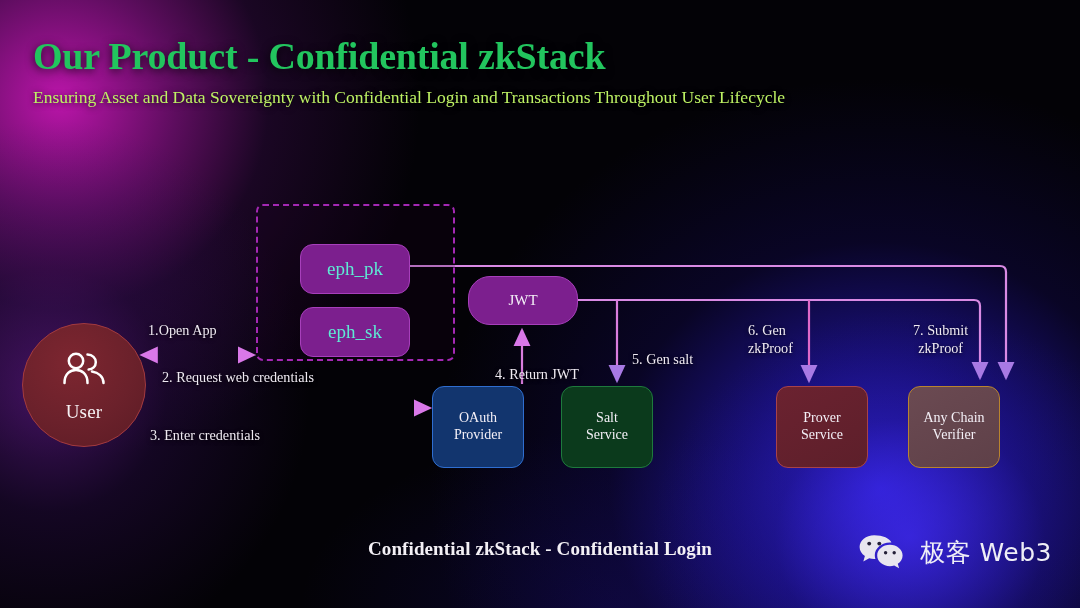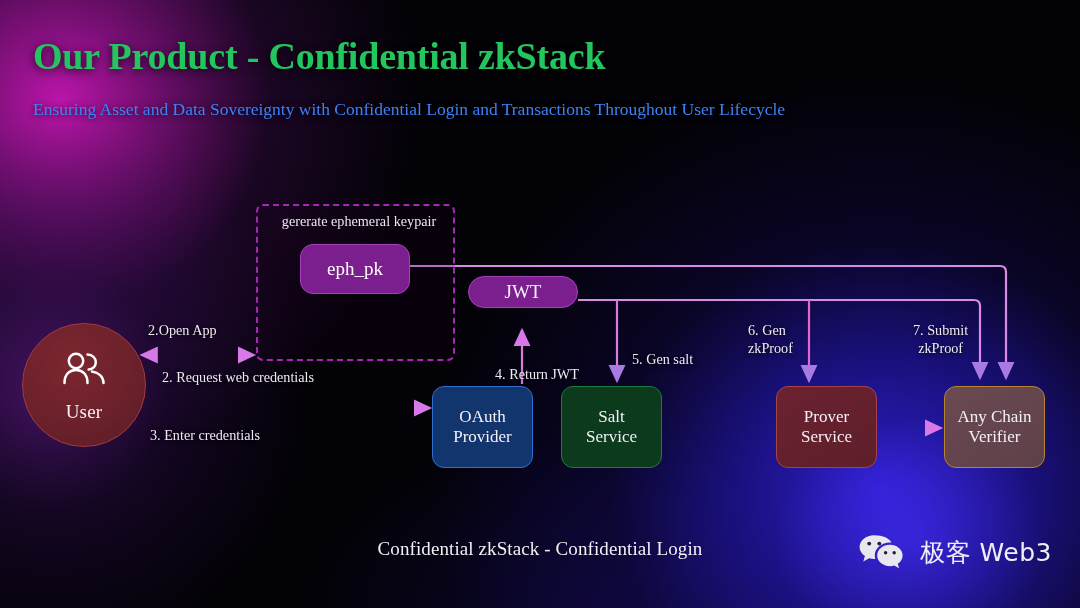--- a/index.html
+++ b/index.html
@@ -36,21 +36,21 @@
     left: 300px; top: 430px; width: 620px; height: 360px;
     background: radial-gradient(closest-side, rgba(26,14,120,0.34) 0%, rgba(8,4,40,0) 100%);
   }
 
   #header { position: absolute; left: 33px; top: 34px; width: 1010px; }
   #title {
     font-size: 38px; font-weight: bold; color: #22c55e; letter-spacing: -0.2px;
     text-shadow: 0 2px 10px rgba(0,0,0,0.8); line-height: 1.18; margin: 0;
   }
   #subtitle {
-    margin: 20px 0 0 0; font-size: 17.5px; color: #3b82f6; line-height: 1.2;
+    margin: 8px 0 0 0; font-size: 17.5px; color: #bef264; line-height: 1.2;
     text-shadow: 0 1px 6px rgba(0,0,0,0.8);
   }
 
   #stage { position: absolute; left: 0; top: 0; width: 1080px; height: 608px; }
   svg#wires { position: absolute; left: 0; top: 0; width: 1080px; height: 608px; pointer-events: none; }
 
   .node { position: absolute; display: flex; align-items: center; justify-content: center;
           text-align: center; color: #f4f0f7; }
 
   #user-node {
@@ -64,55 +64,55 @@
   #keypair-group {
     position: absolute; left: 256px; top: 204px; width: 199px; height: 157px;
     border: 2px dashed #a428b4; border-radius: 7px; background: rgba(28,2,36,0.20);
   }
   #keypair-title {
     position: absolute; left: 10px; top: 8px; width: 182px; text-align: center;
     font-size: 14.2px; color: #ece7f0; line-height: 1.1;
   }
   .eph-box {
     position: absolute; left: 42px; width: 110px; height: 50px; border-radius: 13px;
-    background: #7c1f8e; border: 1.5px solid #a73fbb; color: #ffffff; font-size: 19px;
+    background: #7c1f8e; border: 1.5px solid #a73fbb; color: #5eead4; font-size: 19px;
   }
   #eph-pk { top: 38px; }
   #eph-sk { top: 101px; }
 
   #jwt-node {
-    left: 468px; top: 276px; width: 110px; height: 32px; border-radius: 22px;
-    background: #7c1f8e; border: 1.5px solid #a73fbb; font-size: 19px;
+    left: 468px; top: 276px; width: 110px; height: 49px; border-radius: 22px;
+    background: #7c1f8e; border: 1.5px solid #a73fbb; font-size: 15px;
   }
 
   .svc {
-    width: 101px; height: 82px; border-radius: 12px; flex-direction: column;
-    font-size: 17px; line-height: 1.2; top: 386px;
+    width: 92px; height: 82px; border-radius: 12px; flex-direction: column;
+    font-size: 14px; line-height: 1.2; top: 386px;
   }
   #oauth-node { left: 432px; background: #12356e; border: 1.5px solid #2f6ed0; }
   #salt-node  { left: 561px; background: #0b3a1c; border: 1.5px solid #1e7a3d; }
   #prover-node{ left: 776px; background: linear-gradient(150deg,#6b2230 0%,#5d1f2a 100%); border: 1.5px solid #a8424a; }
-  #verifier-node{ left: 944px; background: linear-gradient(150deg,#6b4a52 0%,#5e4048 100%); border: 1.5px solid #b9842f; font-family: Liberation Serif, serif; }
+  #verifier-node{ left: 908px; background: linear-gradient(150deg,#6b4a52 0%,#5e4048 100%); border: 1.5px solid #b9842f; font-family: Liberation Serif, serif; }
   .svc .l1, .svc .l2 { display: block; }
 
   .wire-label {
     position: absolute; color: #efeaf2; font-size: 14.2px; line-height: 1.25;
     text-shadow: 0 1px 4px rgba(0,0,0,0.85); white-space: pre-line;
   }
   #lbl-1 { left: 148px; top: 322px; }
   #lbl-2 { left: 162px; top: 369px; }
   #lbl-3 { left: 150px; top: 427px; }
   #lbl-4 { left: 495px; top: 353px; margin-top: 13px; }
   #lbl-5 { left: 632px; top: 351px; }
   #lbl-6 { left: 748px; top: 322px; text-align: left; }
   #lbl-7 { left: 913px; top: 322px; text-align: center; }
 
   #caption {
     position: absolute; left: 0; top: 538px; width: 1080px; text-align: center;
-    font-size: 19px; font-weight: normal; color: #f3f0f5; letter-spacing: .1px;
+    font-size: 19px; font-weight: bold; color: #f3f0f5; letter-spacing: .1px;
   }
 
   #watermark {
     position: absolute; right: 28px; top: 533px; display: flex; align-items: center; gap: 16px;
   }
   #wechat-icon { width: 46px; height: 38px; }
   #wm-text {
     font-family: "DejaVu Sans", "Liberation Sans", sans-serif;
     font-size: 25px; color: #efeef6; letter-spacing: .5px;
   }
@@ -173,22 +173,22 @@
       <svg id="user-icon" viewBox="0 0 46 36" xmlns="http://www.w3.org/2000/svg">
         <circle cx="15" cy="11" r="7.2" fill="none" stroke="#ffffff" stroke-width="2.5"></circle>
         <path d="M3.5 33 C3.5 23.5 9.5 20 15 20 C20.5 20 26.5 23.5 26.5 33" fill="none" stroke="#ffffff" stroke-width="2.5" stroke-linecap="round"></path>
         <path d="M26.5 4.6 C31.5 4.6 34.8 8.0 34.8 12.2 C34.8 16.3 31.6 19.3 27.6 19.6" fill="none" stroke="#ffffff" stroke-width="2.5" stroke-linecap="round"></path>
         <path d="M31 21.5 C37 22.6 42.5 26.2 42.5 33" fill="none" stroke="#ffffff" stroke-width="2.5" stroke-linecap="round"></path>
       </svg>
       <span id="user-label">User</span>
     </div>
 
     <div id="keypair-group">
-      <div id="keypair-title">gererate ephemeral keypair</div>
       <div class="node eph-box" id="eph-pk">eph_pk</div>
+      <div class="node eph-box" id="eph-sk">eph_sk</div>
     </div>
 
     <div class="node" id="jwt-node">JWT</div>
 
     <div class="node svc" id="oauth-node">
       <span class="l1">OAuth</span>
       <span class="l2">Provider</span>
     </div>
     <div class="node svc" id="salt-node">
       <span class="l1">Salt</span>
@@ -196,21 +196,21 @@
     </div>
     <div class="node svc" id="prover-node">
       <span class="l1">Prover</span>
       <span class="l2">Service</span>
     </div>
     <div class="node svc" id="verifier-node">
       <span class="l1">Any Chain</span>
       <span class="l2">Verifier</span>
     </div>
 
-    <div class="wire-label" id="lbl-1">2.Open App</div>
+    <div class="wire-label" id="lbl-1">1.Open App</div>
     <div class="wire-label" id="lbl-2">2. Request web credentials</div>
     <div class="wire-label" id="lbl-3">3. Enter credentials</div>
     <div class="wire-label" id="lbl-4">4. Return JWT</div>
     <div class="wire-label" id="lbl-5">5. Gen salt</div>
     <div class="wire-label" id="lbl-6">6. Gen
 zkProof</div>
     <div class="wire-label" id="lbl-7">7. Submit
 zkProof</div>
   </div>
 

